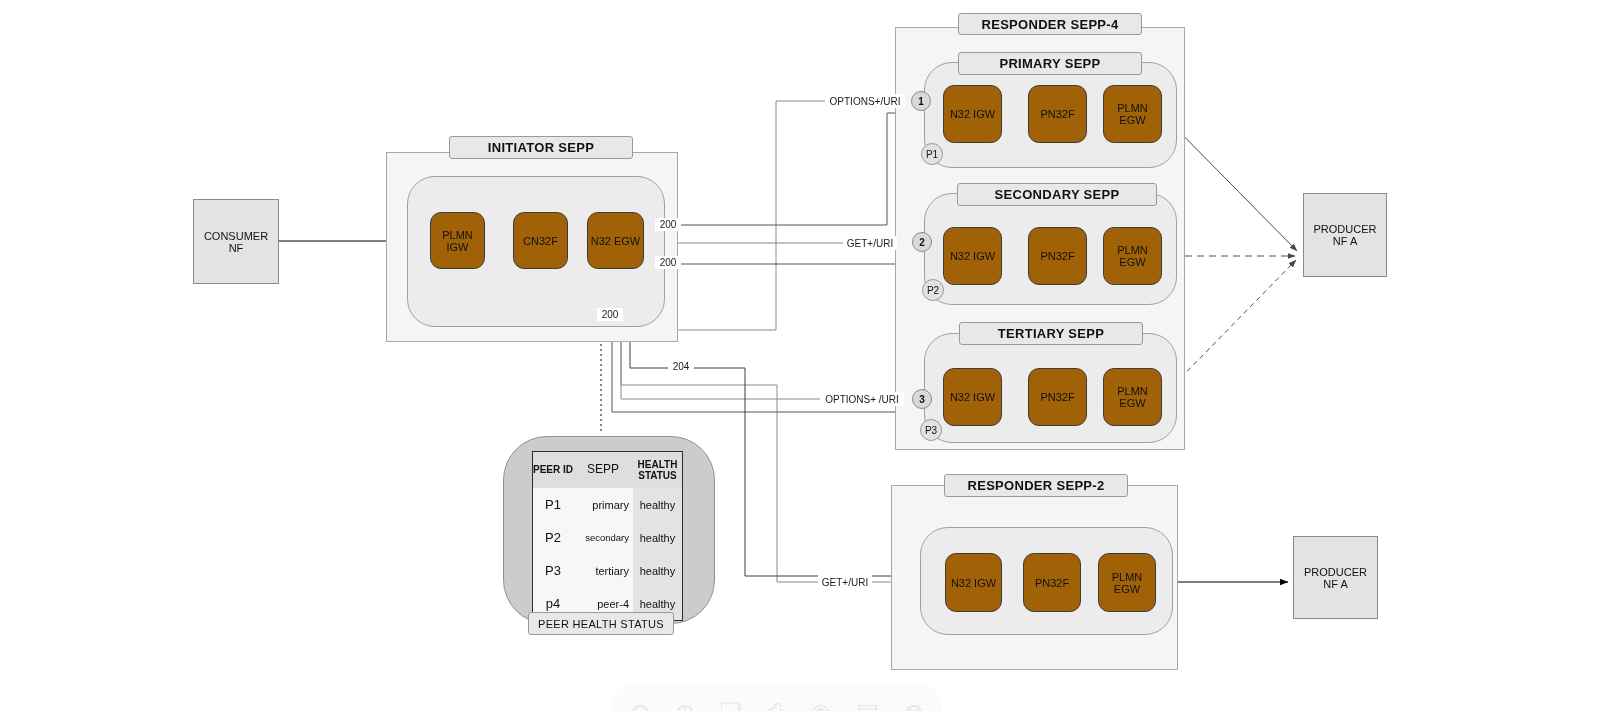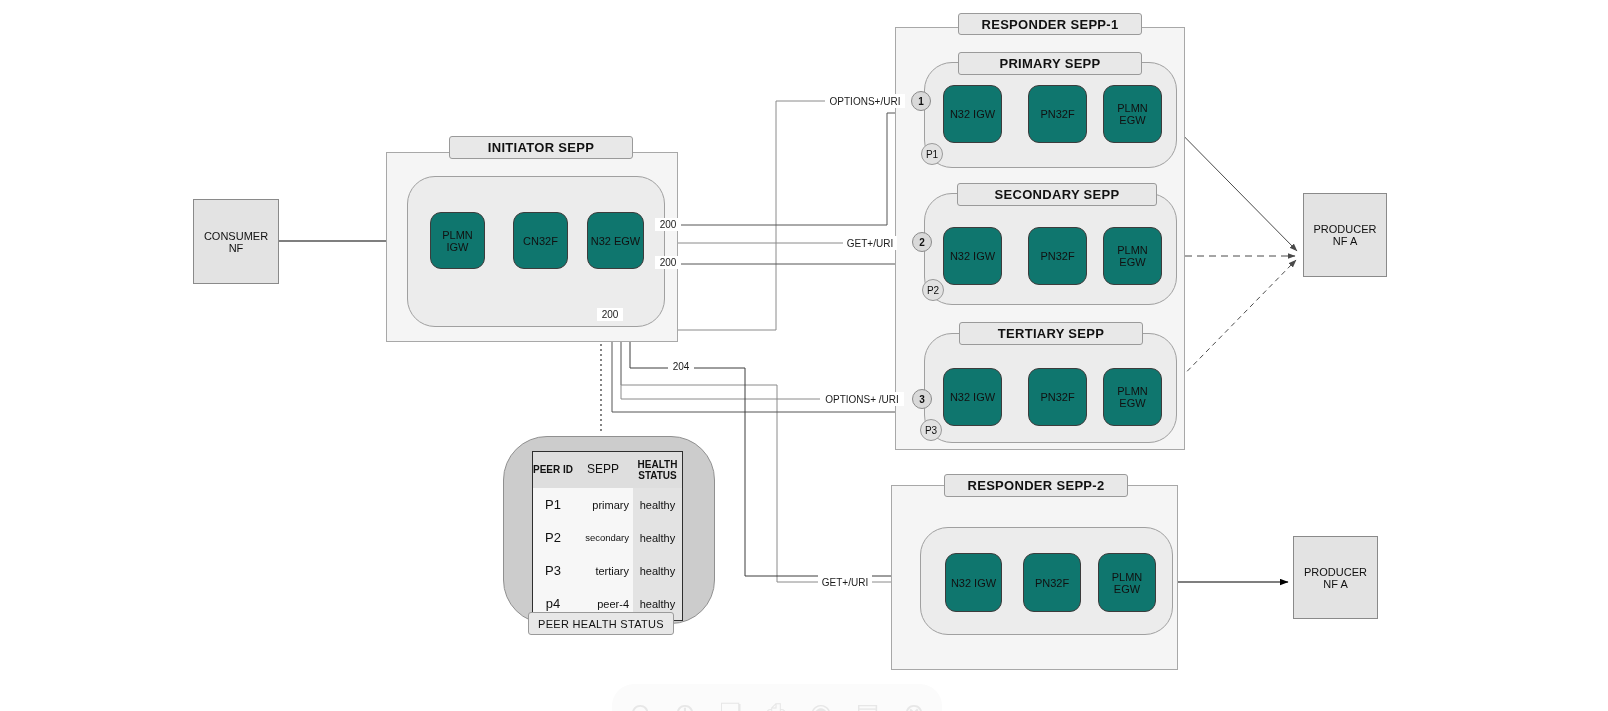--- a/index.html
+++ b/index.html
@@ -4,21 +4,21 @@
 <style>
   html,body{margin:0;padding:0;background:#fff;}
   #stage{position:relative;width:1608px;height:711px;background:#fff;overflow:hidden;
          font-family:"Liberation Sans",sans-serif;color:#111;}
   .abs{position:absolute;box-sizing:border-box;}
   svg.layer{position:absolute;left:0;top:0;width:1608px;height:711px;pointer-events:none;}
   .container{background:#f5f5f5;border:1px solid #a8a8a8;}
   .inner{background:#ececec;border:1px solid #a0a0a0;border-radius:28px;}
   .tab{background:#e8e8e8;border:1px solid #9a9a9a;border-radius:3px;display:flex;
        align-items:center;justify-content:center;font-weight:bold;font-size:13px;letter-spacing:.3px;}
-  .node{background:#0f766e;border:1px solid #3c3c3c;border-radius:11px;display:flex;align-items:center;
+  .node{background:#a16207;border:1px solid #3c3c3c;border-radius:11px;display:flex;align-items:center;
         justify-content:center;font-size:11px;text-align:center;}
   .endbox{background:#e3e3e3;border:1px solid #8a8a8a;display:flex;align-items:center;
           justify-content:center;font-size:11px;text-align:center;padding:4px;}
   .badge{background:#d9d9d9;border:1px solid #8a8a8a;border-radius:50%;display:flex;align-items:center;
          justify-content:center;font-size:10px;font-weight:bold;}
   .peer{background:#e2e2e2;border:1px solid #9a9a9a;border-radius:50%;display:flex;align-items:center;
         justify-content:center;font-size:10px;}
   .elabel{background:#fff;font-size:10px;display:flex;align-items:center;justify-content:center;
           white-space:nowrap;padding:0 2px;color:#1c1c1c;}
   .blob{background:#cccccc;border:1px solid #909090;border-radius:44px;}
@@ -95,21 +95,21 @@
   </div>
   <div class="abs node" style="left:513px;top:212px;width:55px;height:57px;">
     <span>CN32F</span>
   </div>
   <div class="abs node" style="left:587px;top:212px;width:57px;height:57px;">
     <span>N32 EGW</span>
   </div>
 
   <div class="abs container" style="left:895px;top:27px;width:290px;height:423px;"></div>
   <div class="abs tab" style="left:958px;top:13px;width:184px;height:22px;">
-    <span>RESPONDER SEPP-1</span>
+    <span>RESPONDER SEPP-4</span>
   </div>
 
   <div class="abs inner" style="left:924px;top:62px;width:253px;height:106px;"></div>
   <div class="abs tab" style="left:958px;top:52px;width:184px;height:23px;">
     <span>PRIMARY SEPP</span>
   </div>
   <div class="abs node" style="left:943px;top:85px;width:59px;height:58px;">
     <span>N32 IGW</span>
   </div>
   <div class="abs node" style="left:1028px;top:85px;width:59px;height:58px;">

